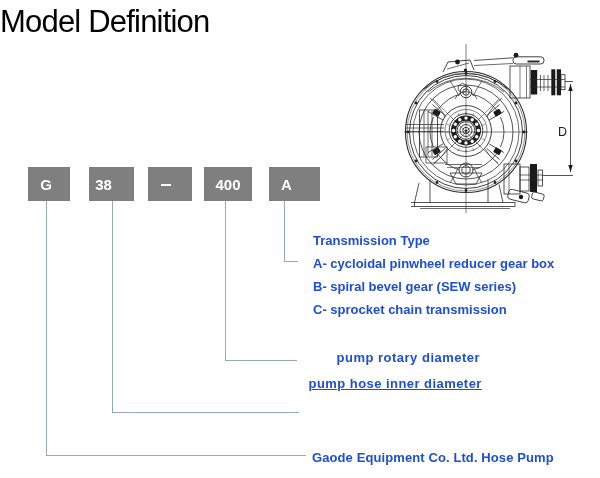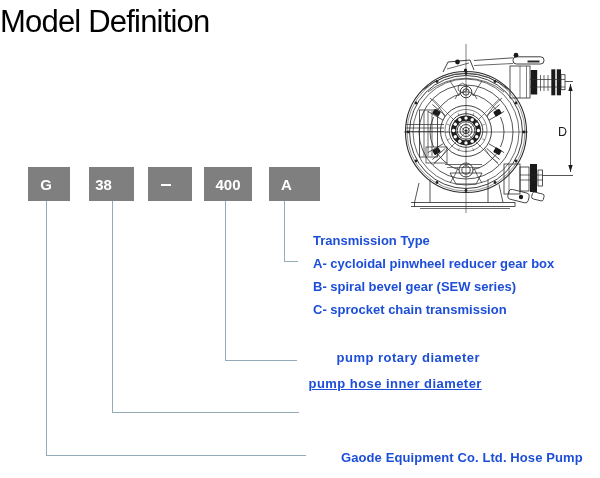--- a/index.html
+++ b/index.html
@@ -31,21 +31,21 @@
   <div class="ln" style="left:45.5px;top:201px;width:259.5px;height:254px;border-left-width:1px;border-bottom-width:1px;"></div>
 
   <div class="lbl" style="left:313px;top:228.5px;line-height:23.3px;">
     Transmission Type<br>
     A- cycloidal pinwheel reducer gear box<br>
     B- spiral bevel gear (SEW series)<br>
     C- sprocket chain transmission
   </div>
   <div class="lbl" style="left:308.5px;top:349.5px;letter-spacing:0.5px;margin-left:28px;">pump rotary diameter</div>
   <div class="lbl" style="left:308.5px;top:376px;letter-spacing:0.45px;text-decoration:underline;">pump hose inner diameter</div>
-  <div class="lbl" style="left:312px;top:449.5px;letter-spacing:0.1px;margin-left:29px;">Gaode Equipment Co. Ltd. Hose Pump</div>
+  <div class="lbl" style="left:312px;top:449.5px;letter-spacing:0.1px;">Gaode Equipment Co. Ltd. Hose Pump</div>
 
   <svg width="220" height="185" viewBox="380 38 220 185" style="position:absolute;left:380px;top:38px;" fill="none" stroke="#2a2a2a" stroke-width="0.9">
 
     <line x1="466" y1="44" x2="466" y2="213" stroke-width="0.6"></line>
     <line x1="404" y1="132" x2="528" y2="132" stroke-width="0.6"></line>
     <line x1="433" y1="99" x2="499" y2="165" stroke-width="0.5"></line>
     <line x1="433" y1="165" x2="499" y2="99" stroke-width="0.5"></line>
 
     <path d="M423.6 89.6 A64 64 0 0 1 508.4 89.6" stroke-width="0.9"></path>
     <path d="M428 92 A59.5 59.5 0 0 1 504 92" stroke-width="0.7"></path>

